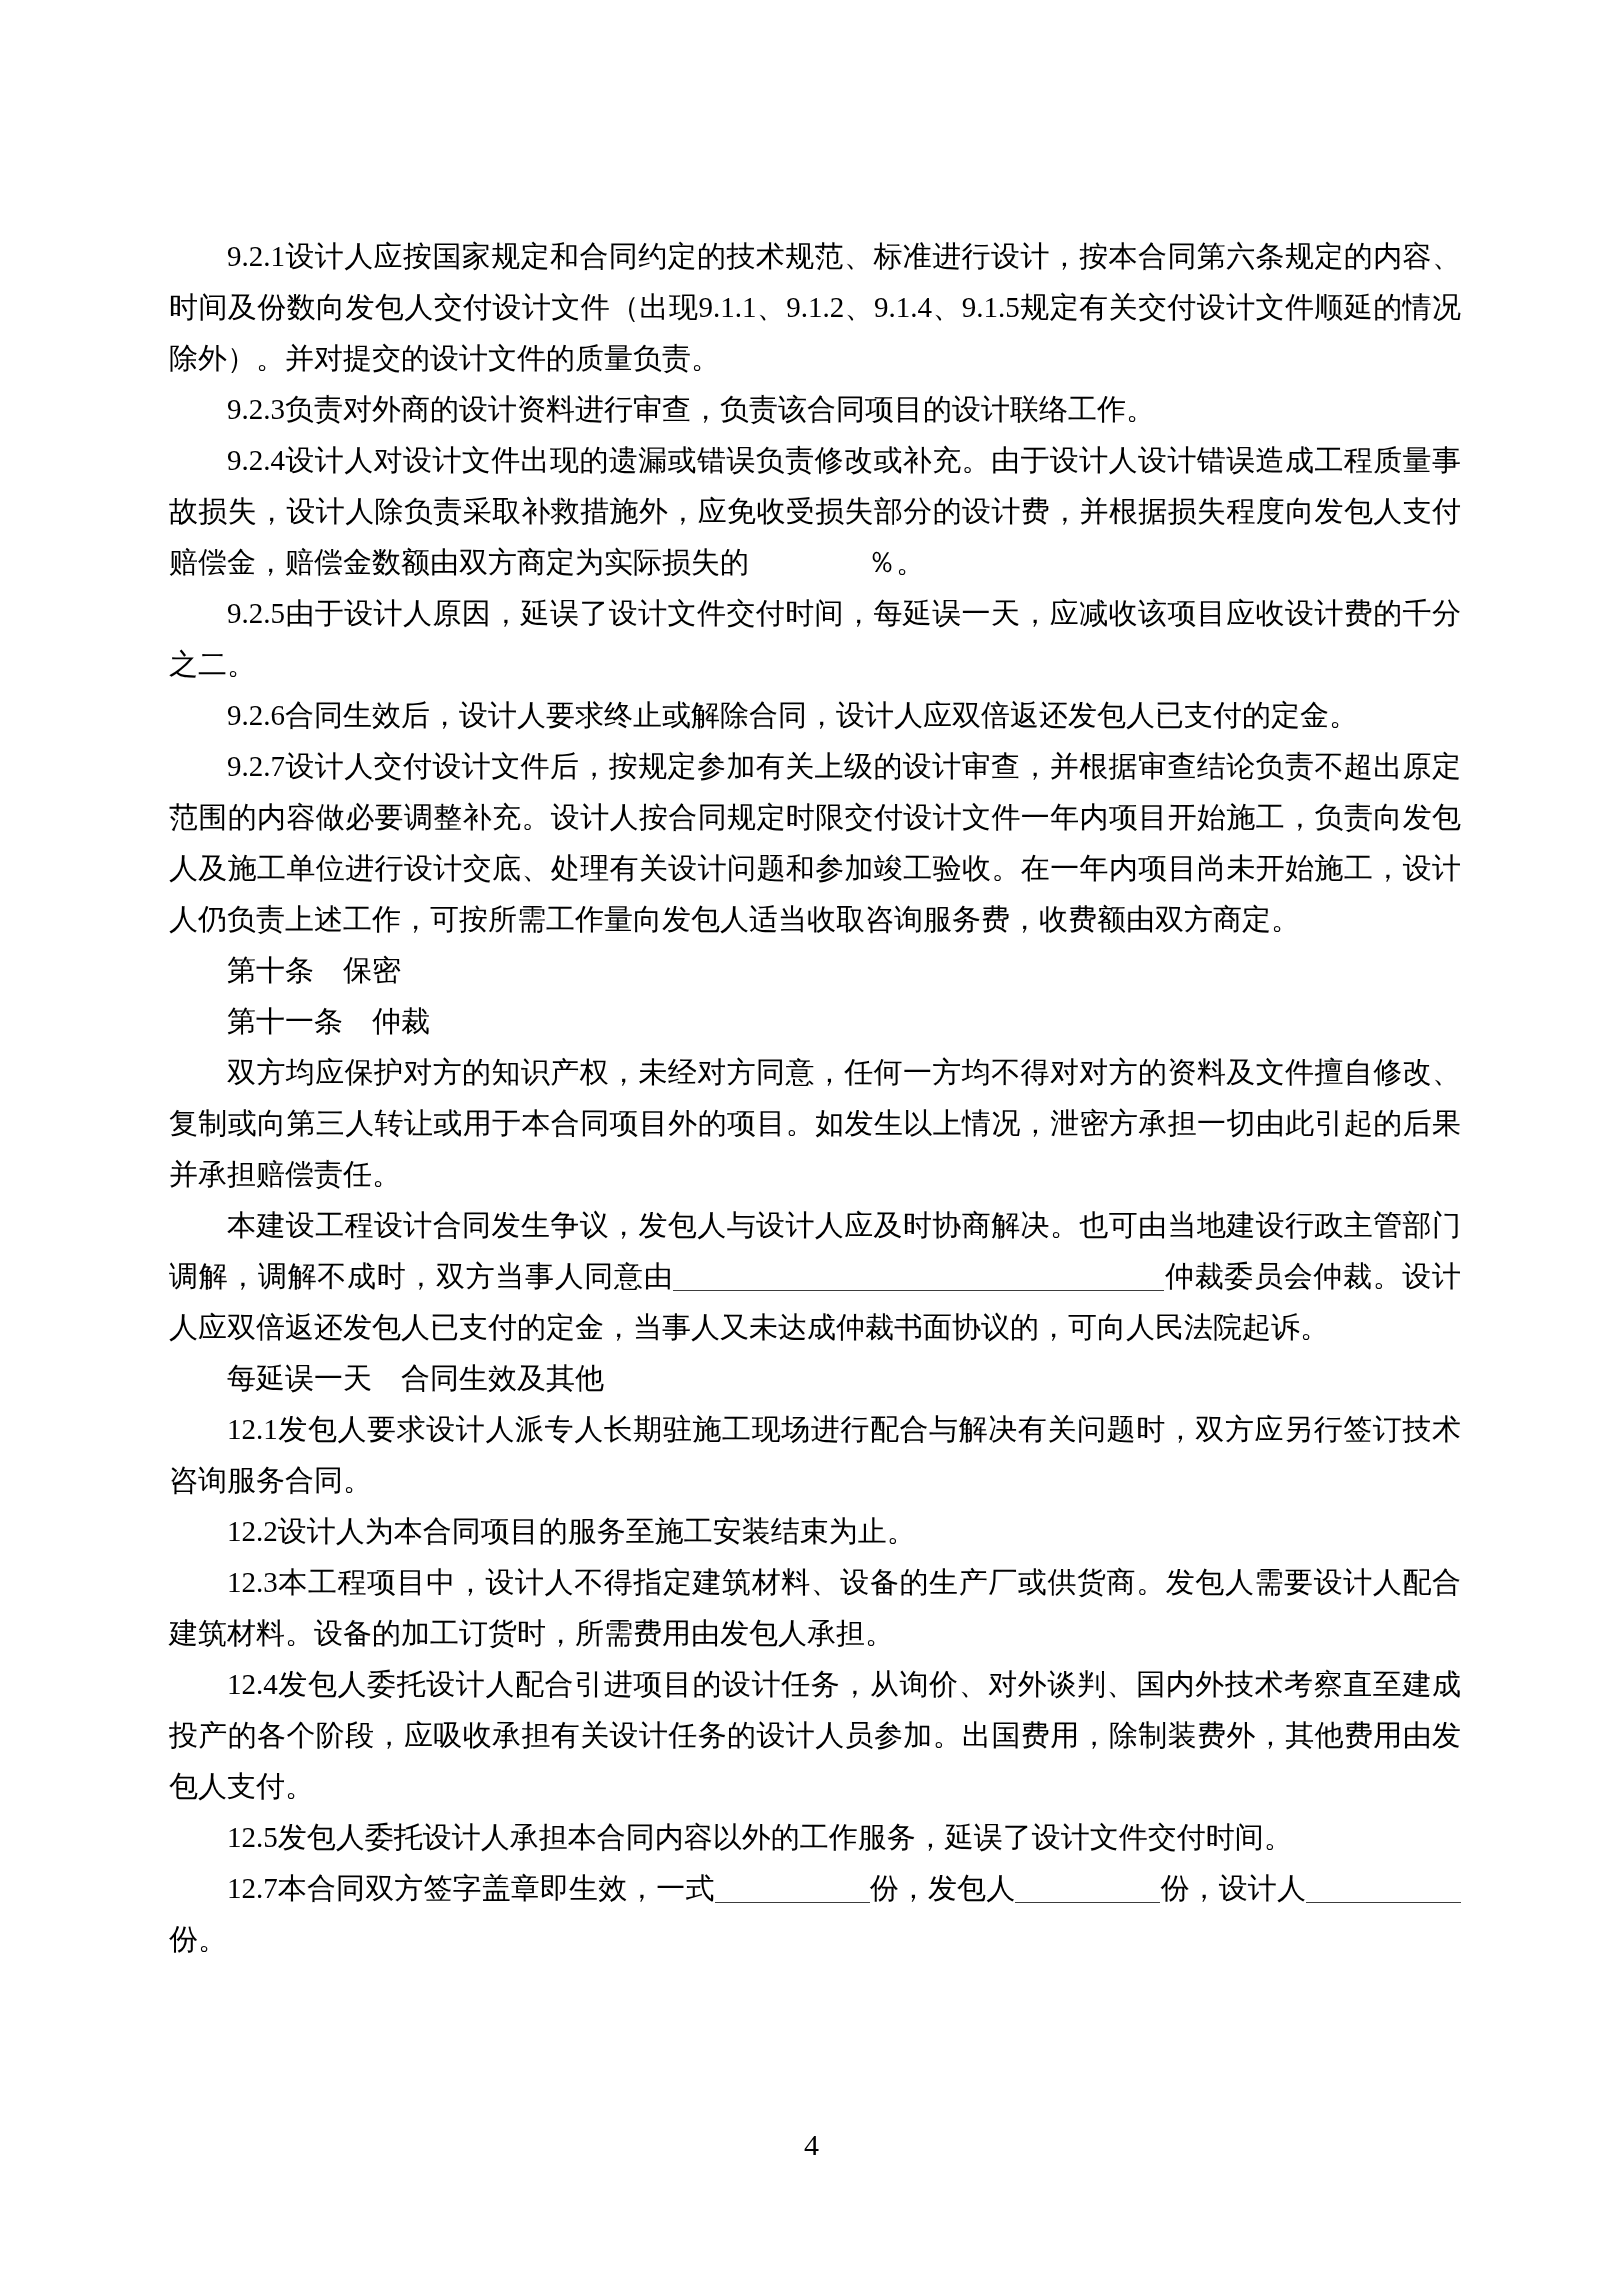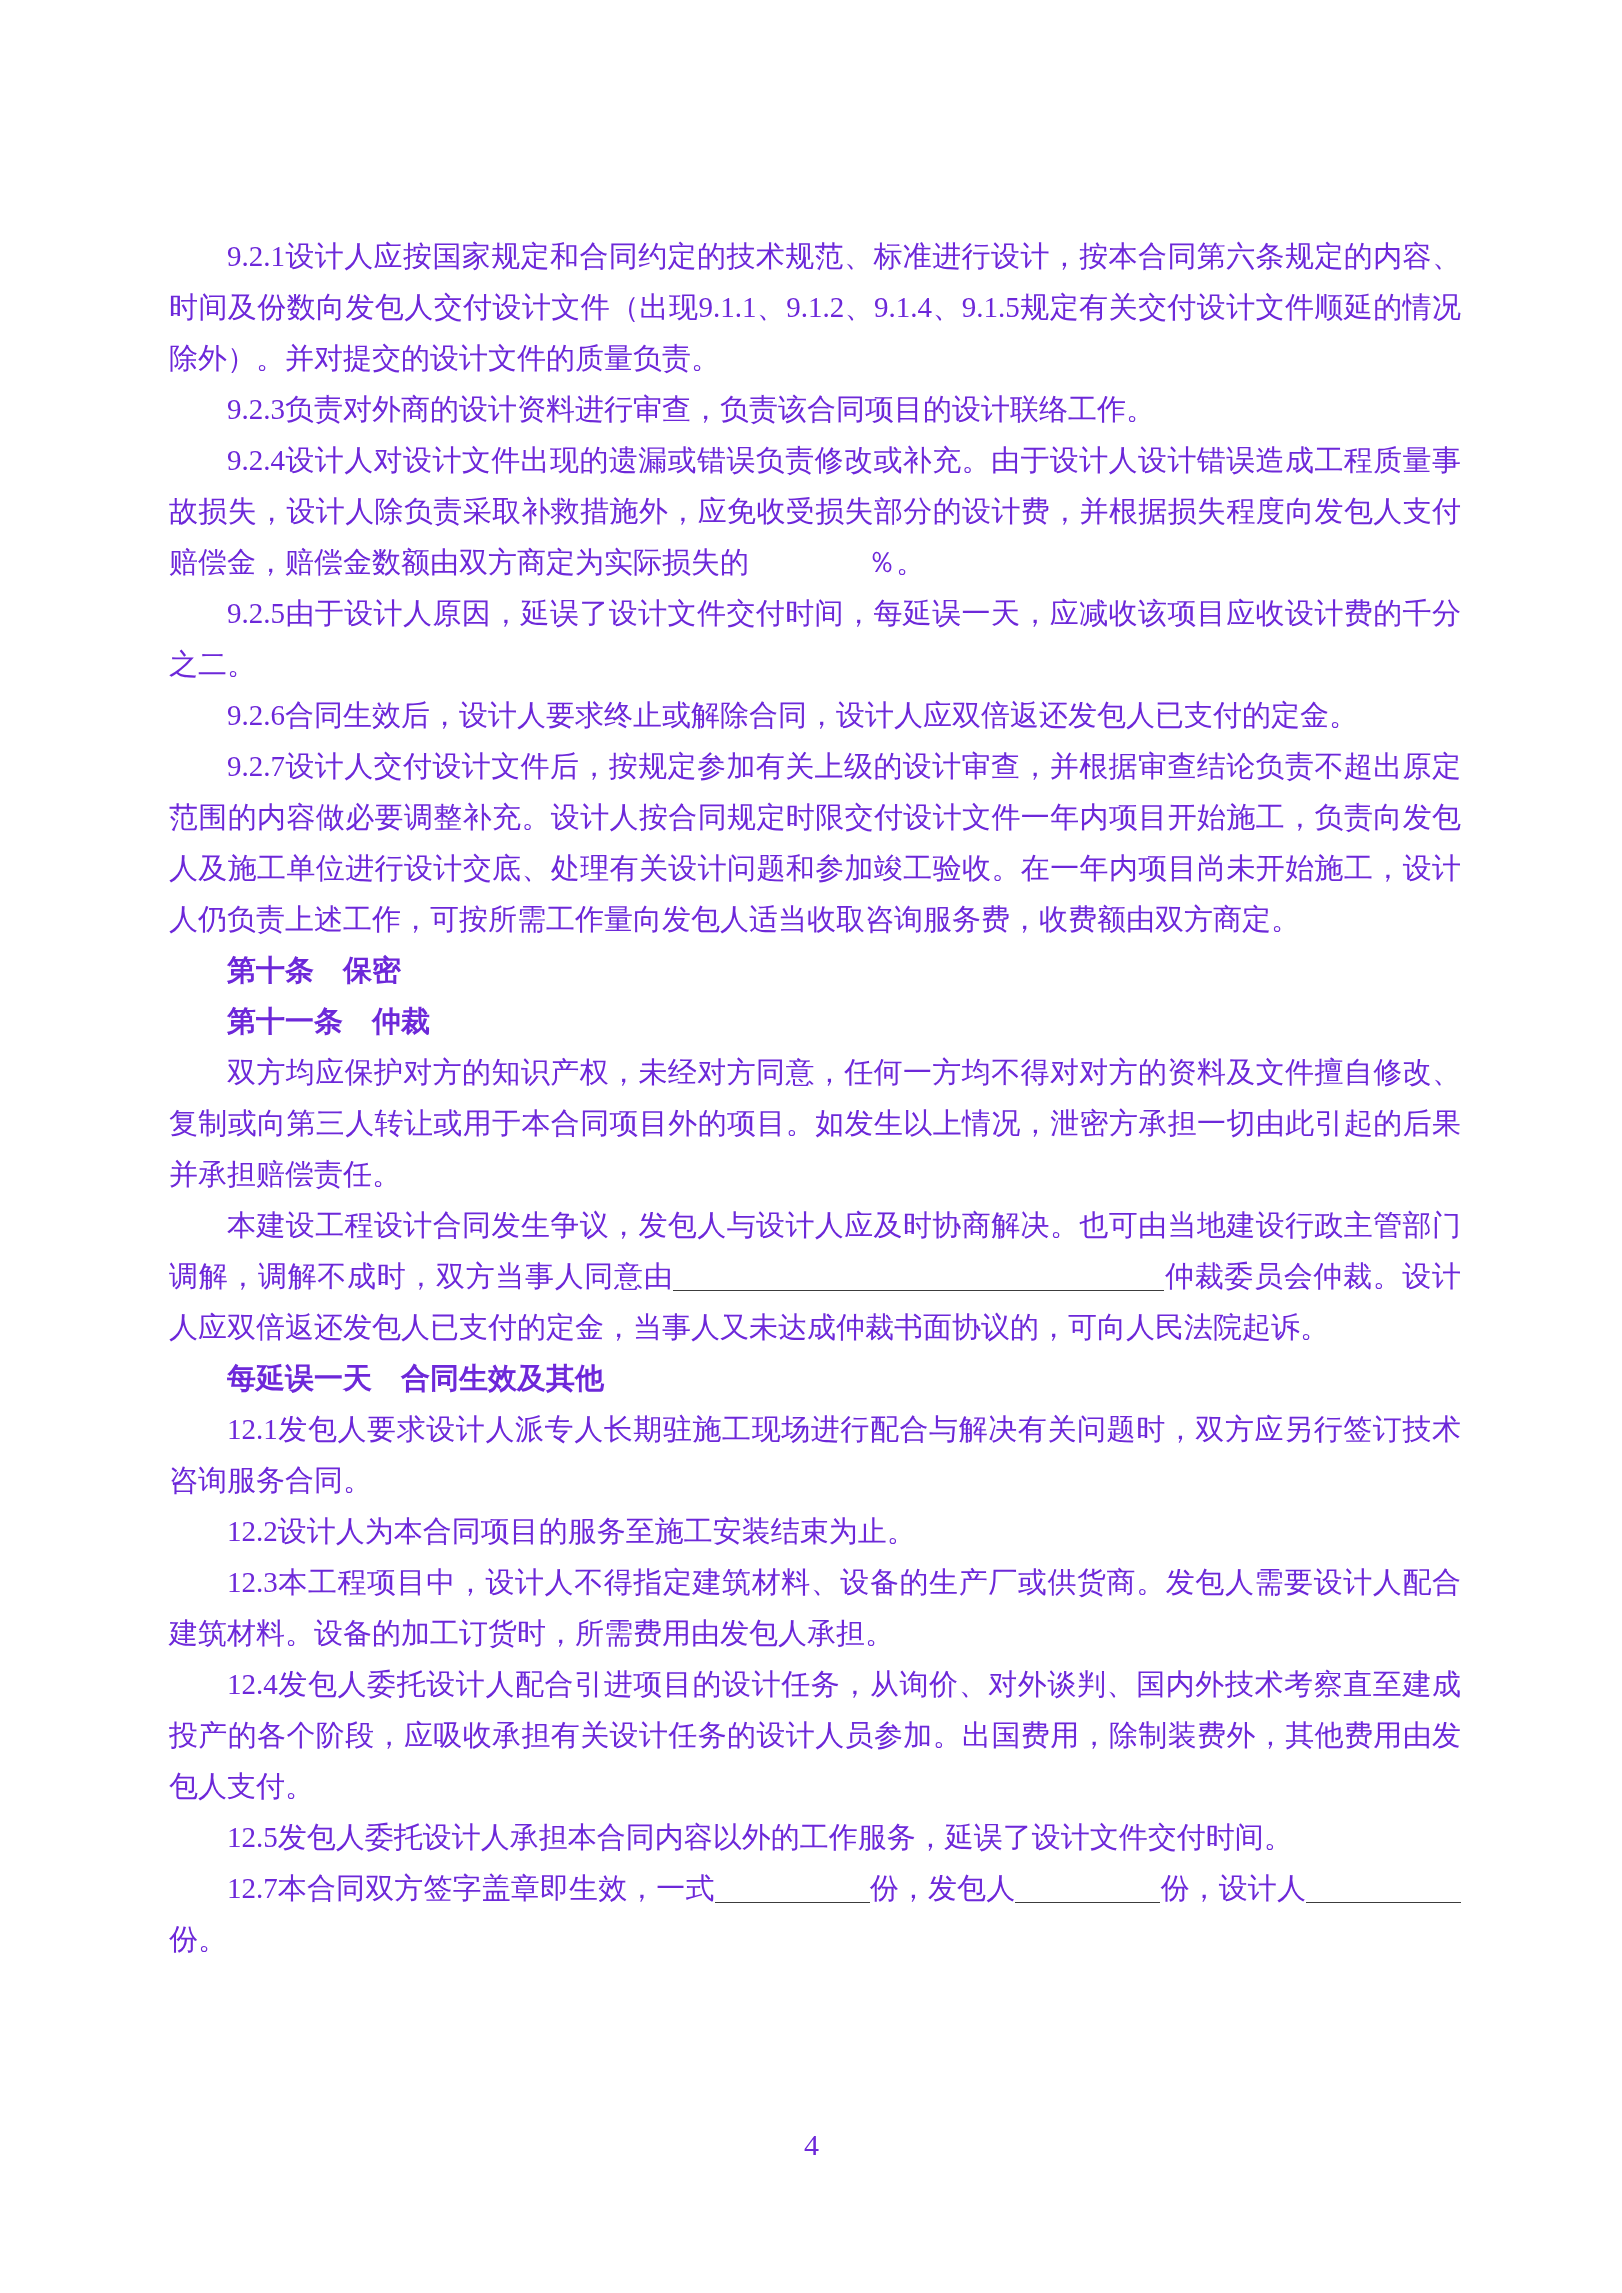--- a/index.html
+++ b/index.html
@@ -6,40 +6,40 @@
     margin: 0;
     padding: 0;
     background: #ffffff;
   }
   .page {
     position: relative;
     width: 1623px;
     height: 2294px;
     background: #ffffff;
     font-family: "Liberation Serif", "DejaVu Serif", serif;
-    color: #6d28d9;
+    color: #000000;
     overflow: hidden;
   }
   .content {
     position: absolute;
     left: 169px;
     top: 231px;
     width: 1292px;
   }
   .para {
     margin: 0;
     font-size: 29px;
     line-height: 51px;
     text-align: justify;
     text-indent: 58px;
     word-break: break-all;
   }
   .para.heading {
     font-family: "Liberation Sans", "DejaVu Sans", sans-serif;
-    font-weight: bold;
+    font-weight: normal;
     text-align: left;
   }
   .blank {
     display: inline-block;
     height: 31px;
     vertical-align: -4.5px;
     border-bottom: 1.8px solid #3c3c3c;
   }
   .gap {
     display: inline-block;

